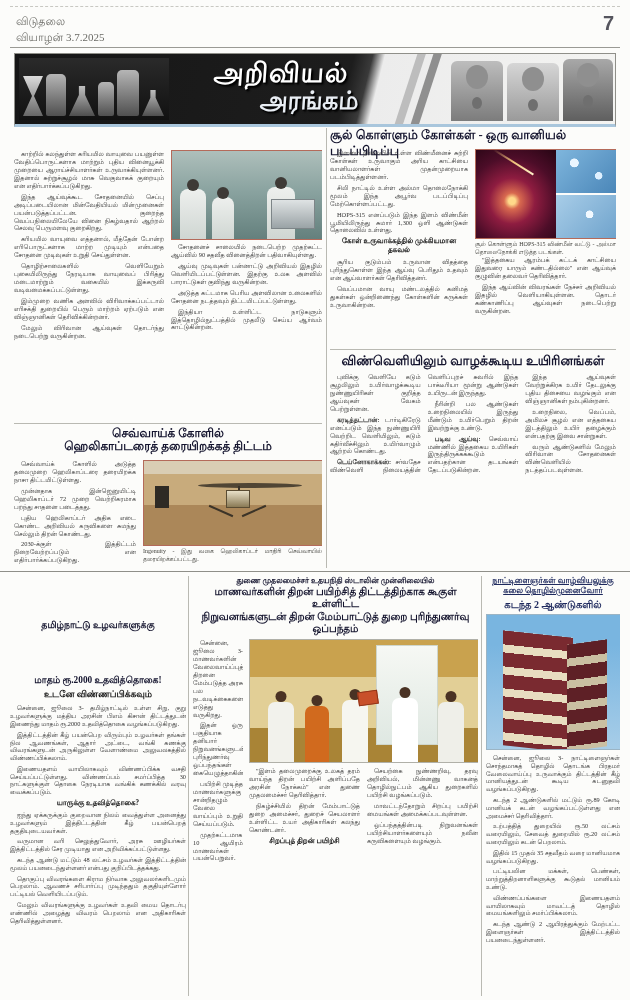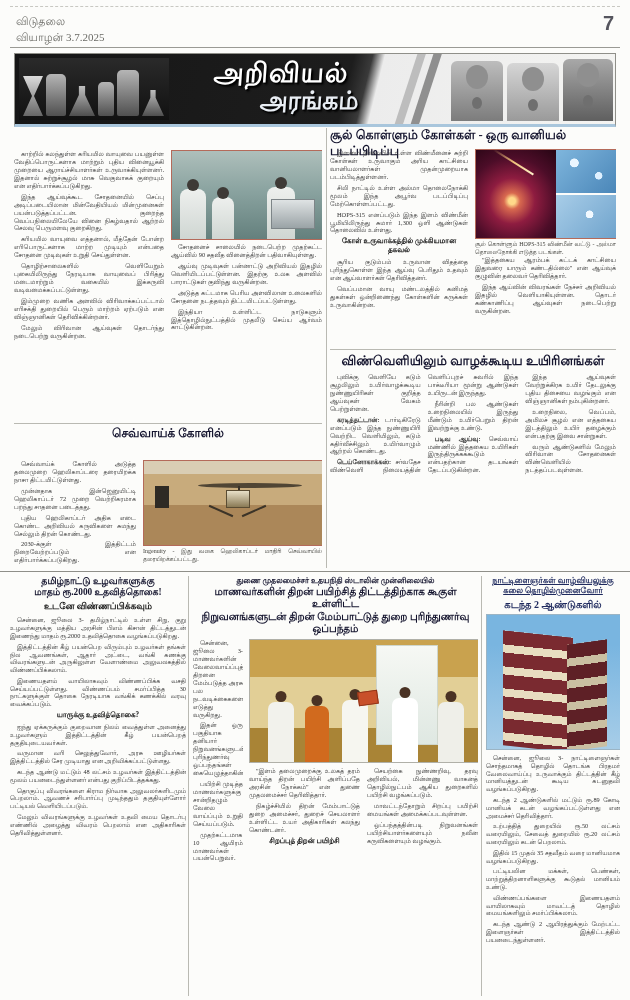--- a/index.html
+++ b/index.html
@@ -83,21 +83,21 @@
   .photo-mars{width:100%;height:84px;background:linear-gradient(180deg,#d9cdb4 0 16%,#c8ab7c 16% 52%,#ab8759 52% 100%);}
   .heli-body{position:absolute;left:46%;top:34%;width:22px;height:16px;background:linear-gradient(180deg,#e8e0c8,#8a7a55);border:1px solid #5a4c33;}
   .heli-rotor{position:absolute;left:30%;top:26%;width:58%;height:5px;background:rgba(40,35,28,.75);border-radius:50%;}
   .heli-mast{position:absolute;left:52.5%;top:30%;width:2px;height:8px;background:#3a332a;}
   .heli-leg1,.heli-leg2{position:absolute;top:58%;width:26px;height:2px;background:#3c3428;}
   .heli-leg1{left:36%;transform:rotate(24deg);}
   .heli-leg2{left:54%;transform:rotate(-24deg);}
   .heli-far{position:absolute;left:6%;top:30%;width:14px;height:22px;background:#2e2a24;}
   
   .farm{position:absolute;left:10px;top:576px;width:176px;height:420px;overflow:hidden;}
-  .farm-h{font-size:9.3px;text-align:center;line-height:1.2;}
+  .farm-h{font-size:9.3px;text-align:center;line-height:1.2;margin-top:44px;}
   .farm-sub{font-size:9px;font-weight:bold;text-align:center;margin:3px 0 4px;color:#111;}
   .farm .body-sm{font-size:6.3px;}
   
   .mou{position:absolute;left:193px;top:576px;width:285px;height:420px;overflow:hidden;}
   .mou-kicker{font-size:7.8px;font-weight:bold;text-align:center;color:#14142e;}
   .mou-h{font-size:10.4px;font-weight:bold;text-align:center;line-height:1.18;color:#14142e;}
   .mou-flex{display:flex;gap:6px;margin-top:4px;height:372px;overflow:hidden;}
   .mou-colA{width:50px;overflow:hidden;}
   .mou-colB{width:229px;}
   .photo-group{width:100%;height:122px;background:linear-gradient(180deg,#c9a24e 0 30%,#e2cf96 30% 72%,#a98436 72% 100%);position:relative;border:1px solid #b0b0a8;overflow:hidden;}
@@ -218,20 +218,21 @@
     <p><b>டெய்னோகாக்கஸ்:</b><span> சர்வதேச விண்வெளி நிலையத்தின் வெளிப்புறச் சுவரில் இந்த பாக்டீரியா மூன்று ஆண்டுகள் உயிருடன் இருந்தது.</span></p>
     <p>நீரின்றி பல ஆண்டுகள் உறைநிலையில் இருந்து மீண்டும் உயிர்பெறும் திறன் இவற்றுக்கு உண்டு.</p>
     <p><b>படிவ ஆய்வு:</b><span> செவ்வாய் மண்ணில் இத்தகைய உயிரிகள் இருந்திருக்கக்கூடும் என்பதற்கான தடயங்கள் தேடப்படுகின்றன.</span></p>
     <p>இந்த ஆய்வுகள் வேற்றுக்கிரக உயிர் தேடலுக்கு புதிய திசையை வழங்கும் என விஞ்ஞானிகள் நம்புகின்றனர்.</p>
     <p>உறைநிலை, வெப்பம், அமிலச் சூழல் என எத்தகைய இடத்திலும் உயிர் தழைக்கும் என்பதற்கு இவை சான்றுகள்.</p>
     <p>வரும் ஆண்டுகளில் மேலும் விரிவான சோதனைகள் விண்வெளியில் நடத்தப்படவுள்ளன.</p>
   </div>
 
   <div class="h-art mars-h">
     <div>செவ்வாய்க் கோளில்</div>
+    <div>ஹெலிகாப்டரைத் தரையிறக்கத் திட்டம்</div>
   </div>
   <div class="mars-body">
     <div class="mars-colA body-sm">
       <p>செவ்வாய்க் கோளில் அடுத்த தலைமுறை ஹெலிகாப்டரை தரையிறக்க நாசா திட்டமிட்டுள்ளது.</p>
       <p>முன்னதாக இன்ஜெனுயிட்டி ஹெலிகாப்டர் 72 முறை வெற்றிகரமாக பறந்து சாதனை படைத்தது.</p>
       <p>புதிய ஹெலிகாப்டர் அதிக எடை கொண்ட அறிவியல் கருவிகளை சுமந்து செல்லும் திறன் கொண்டது.</p>
       <p>2030-க்குள் இத்திட்டம் நிறைவேற்றப்படும் என எதிர்பார்க்கப்படுகிறது.</p>
     </div>
     <div class="mars-colB">
       <div class="photo photo-mars">

